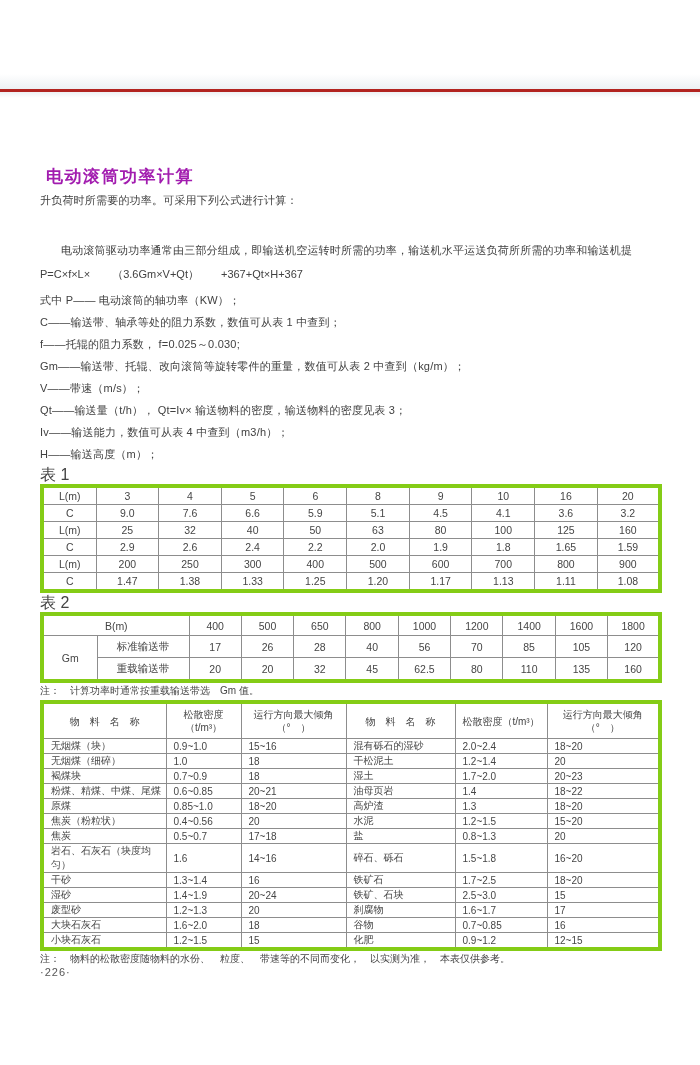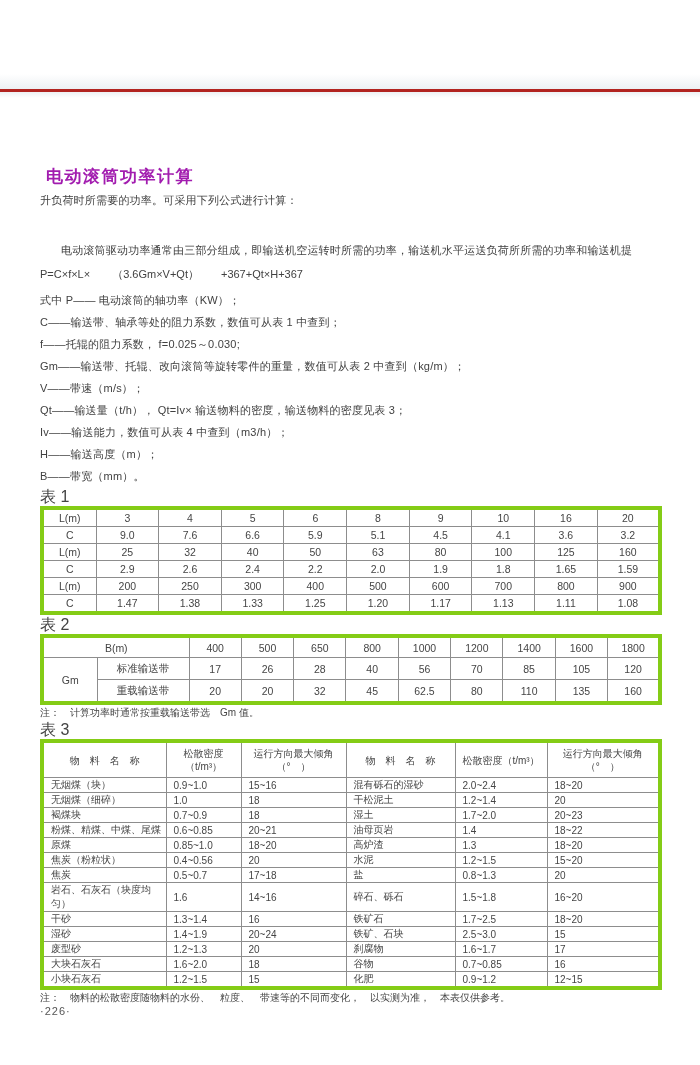--- a/index.html
+++ b/index.html
@@ -56,21 +56,20 @@
 
     <div class="defs">
       <p class="def">式中 P—— 电动滚筒的轴功率（KW）；</p>
       <p class="def">C——输送带、轴承等处的阻力系数，数值可从表 1 中查到；</p>
       <p class="def">f——托辊的阻力系数，  f=0.025～0.030;</p>
       <p class="def">Gm——输送带、托辊、改向滚筒等旋转零件的重量，数值可从表 2 中查到（kg/m）；</p>
       <p class="def">V——带速（m/s）；</p>
       <p class="def">Qt——输送量（t/h），  Qt=Iv× 输送物料的密度，输送物料的密度见表 3；</p>
       <p class="def">Iv——输送能力，数值可从表 4 中查到（m3/h）；</p>
       <p class="def">H——输送高度（m）；</p>
-      <p class="def">B——带宽（mm）。</p>
     </div>
 
     <div class="tlabel">表 1</div>
     <table class="t t1">
       <colgroup>
         <col class="c-first">
           <col>
           <col>
           <col>
           <col>
@@ -206,21 +205,20 @@
           <td>62.5</td>
           <td>80</td>
           <td>110</td>
           <td>135</td>
           <td>160</td>
         </tr>
       </tbody>
     </table>
     <p class="note">注：　计算功率时通常按重载输送带选　Gm 值。</p>
 
-    <div class="tlabel">表 3</div>
     <table class="t t3">
       <colgroup>
         <col class="c1">
           <col class="c2">
           <col class="c3">
           <col class="c4">
           <col class="c5">
           <col class="c6">
       </colgroup>
       <thead>

